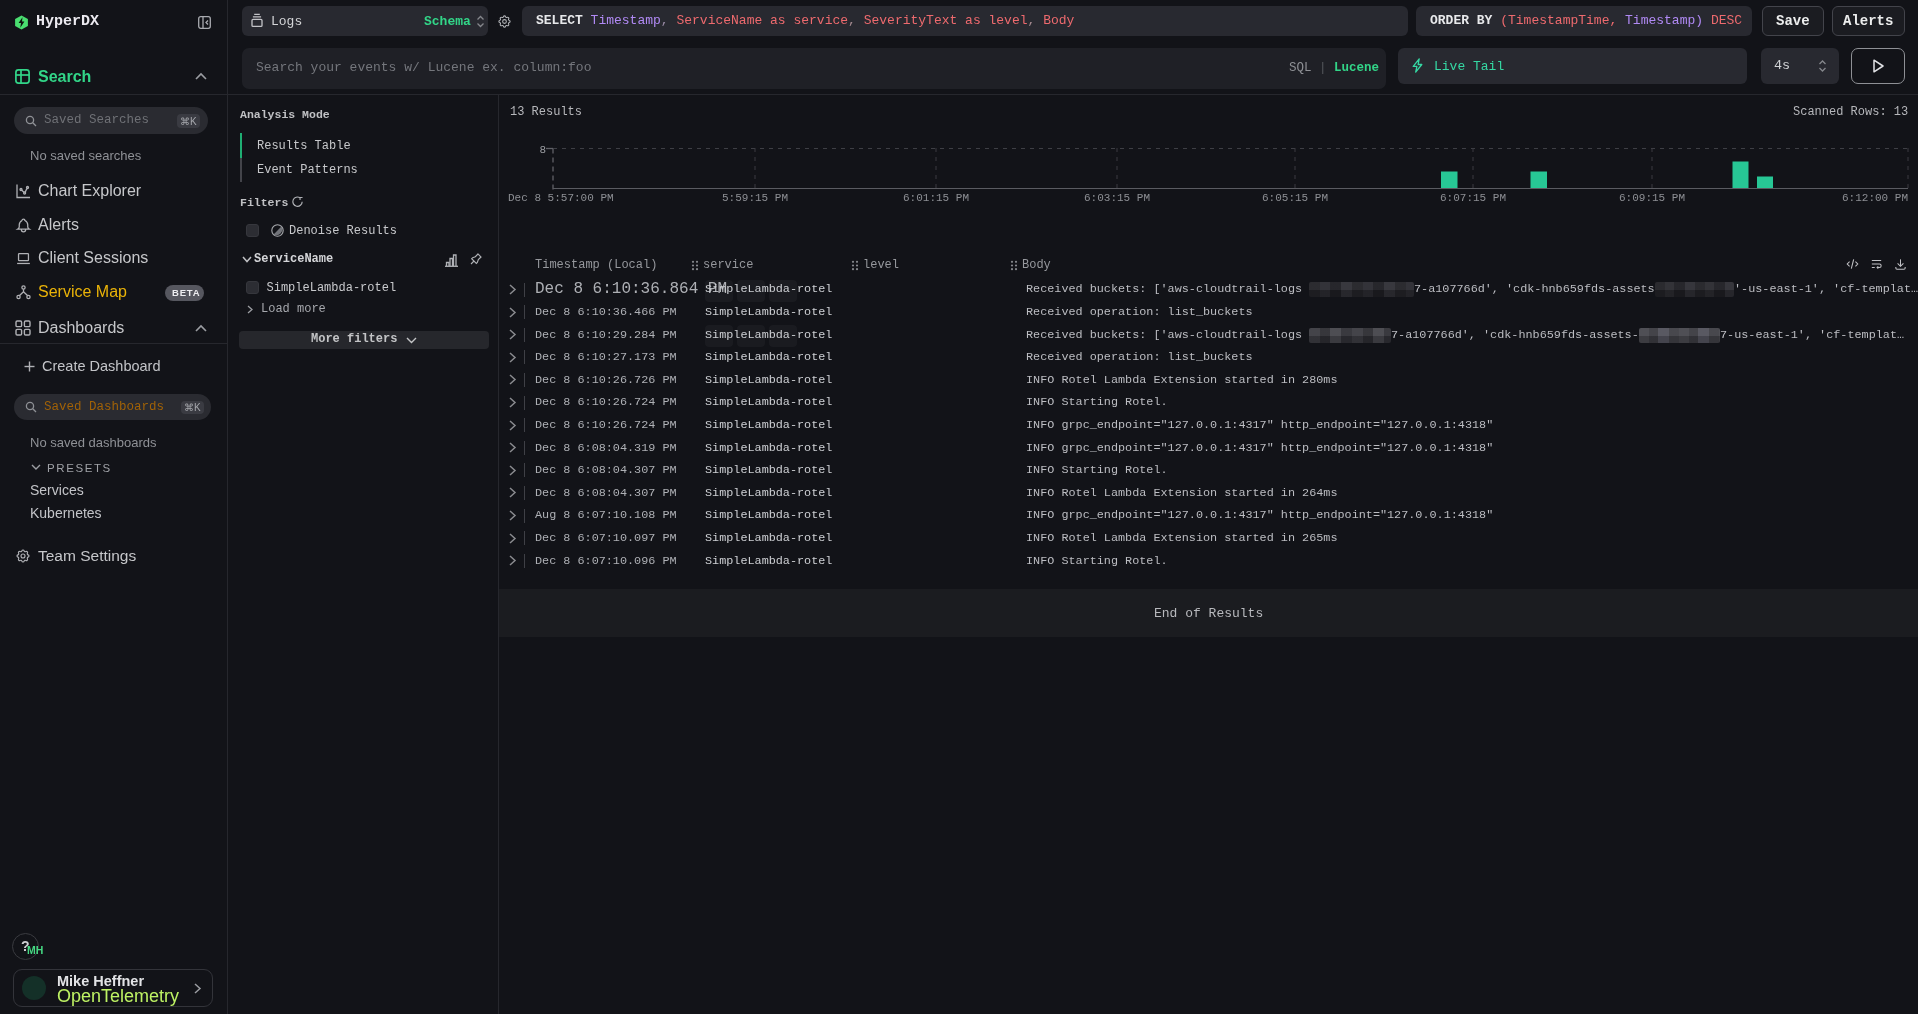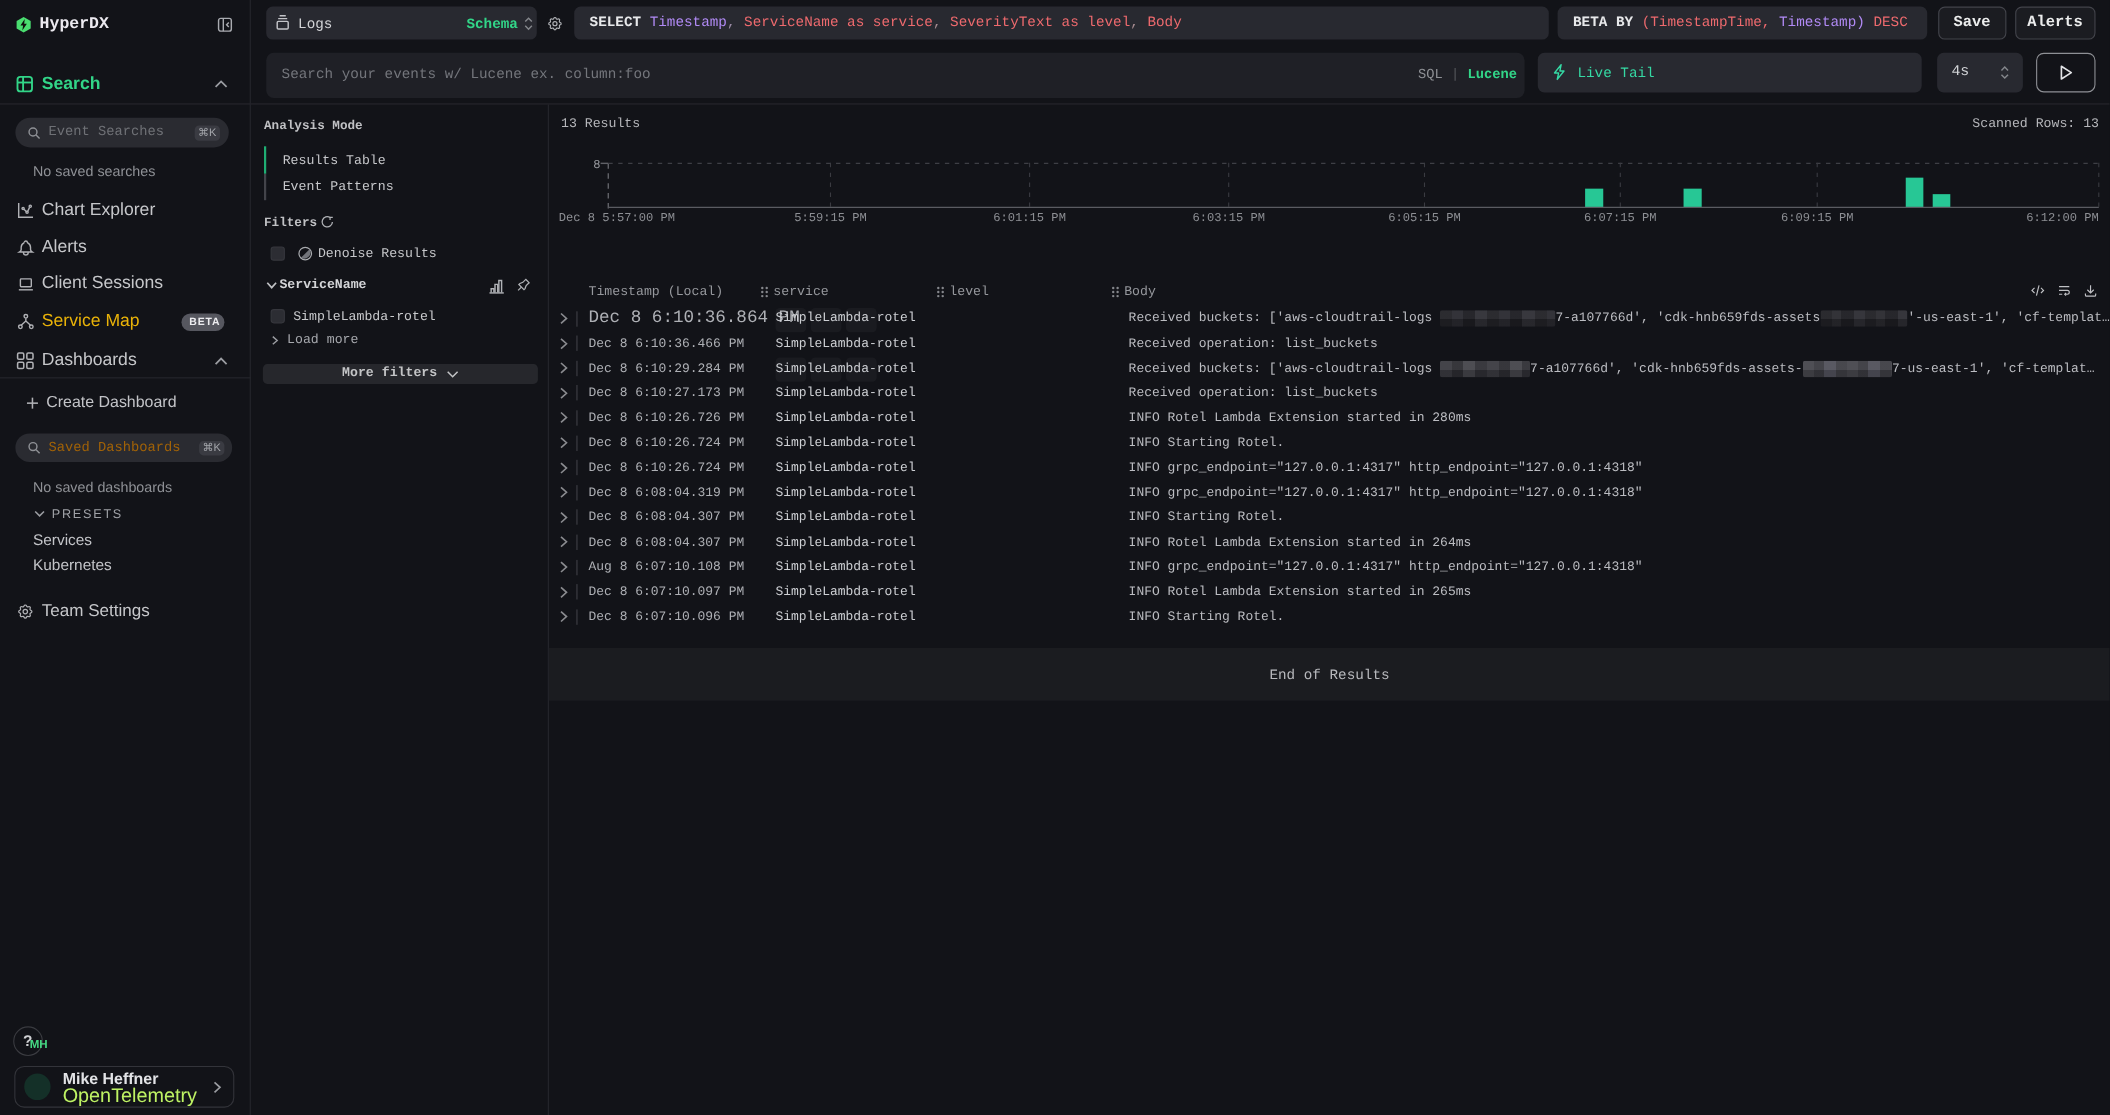--- a/index.html
+++ b/index.html
@@ -42,21 +42,21 @@
 <svg style="left:195px;top:73px" width="12" height="7" viewBox="0 0 12 7" fill="none" stroke="#9b9da2" stroke-width="1.6">
       <path d="M1 6 L6 1 L11 6"></path>
     </svg>
 <div style="position:absolute;left:0;top:94px;width:228px;border-top:1px solid #26272d"></div>
 
 <div class="pill" style="left:14px;top:107px;width:194px;height:27px"></div>
 <svg style="left:25px;top:115px" width="12" height="12" viewBox="0 0 12 12" fill="none" stroke="#8f9196" stroke-width="1.3">
       <circle cx="5" cy="5" r="3.6"></circle>
       <line x1="7.8" y1="7.8" x2="11" y2="11"></line>
     </svg>
-<div class="t mono" style="left:44px;top:114px;font-size:12.5px;line-height:13px;color:#6f7176">Event Searches</div>
+<div class="t mono" style="left:44px;top:114px;font-size:12.5px;line-height:13px;color:#6f7176">Saved Searches</div>
 <div style="position:absolute;left:177px;top:114px;width:23px;height:13.5px;background:#3a3b42;border-radius:4px"></div>
 <div class="t sans" style="left:180px;top:115.5px;font-size:10px;line-height:11px;color:#a6a8ad">⌘K</div>
 <div class="t sans" style="left:30px;top:149px;font-size:13px;line-height:13px;color:#8f9196">No saved searches</div>
 
 <svg style="left:15px;top:183px" width="16" height="16" viewBox="0 0 16 16" fill="none" stroke="#b0b1b5" stroke-width="1.3">
  <path d="M2 1.5 V14.5 H15"></path>
       <circle cx="6" cy="6.5" r="1"></circle>
       <circle cx="12.5" cy="4.5" r="1"></circle>
       <circle cx="9.6" cy="10" r="1"></circle>
       <path d="M6.8 7.2 L8.9 9.2 M10.2 9.1 L11.9 5.5"></path>
@@ -144,21 +144,21 @@
 <svg style="left:476px;top:14.5px" width="9" height="13" viewBox="0 0 9 13" fill="none" stroke="#85878c" stroke-width="1.3">
       <path d="M1.5 4.5 L4.5 1.5 L7.5 4.5 M1.5 8.5 L4.5 11.5 L7.5 8.5"></path>
     </svg>
 <svg style="left:497px;top:13.5px" width="15" height="15" viewBox="0 0 24 24" fill="none" stroke="#b0b2b6" stroke-width="1.7">
       <path d="M10.325 4.317c.426 -1.756 2.924 -1.756 3.35 0a1.724 1.724 0 0 0 2.573 1.066c1.543 -.94 3.31 .826 2.37 2.37a1.724 1.724 0 0 0 1.065 2.572c1.756 .426 1.756 2.924 0 3.35a1.724 1.724 0 0 0 -1.066 2.573c.94 1.543 -.826 3.31 -2.37 2.37a1.724 1.724 0 0 0 -2.572 1.065c-.426 1.756 -2.924 1.756 -3.35 0a1.724 1.724 0 0 0 -2.573 -1.066c-1.543 .94 -3.31 -.826 -2.37 -2.37a1.724 1.724 0 0 0 -1.065 -2.572c-1.756 -.426 -1.756 -2.924 0 -3.35a1.724 1.724 0 0 0 1.066 -2.573c-.94 -1.543 .826 -3.31 2.37 -2.37c1 .608 2.296 .07 2.572 -1.065z"></path>
       <circle cx="12" cy="12" r="3"></circle>
     </svg>
 <div class="box" style="left:522px;top:6px;width:886px;height:29.5px;background:#282930"></div>
 <div class="t mono" style="left:536px;top:14px;font-size:13px;line-height:14px"><span class="b" style="color:#e8e9eb">SELECT</span><span style="color:#b18af5"> Timestamp</span><span style="color:#9a8ba5">,</span><span style="color:#ee6a6e"> ServiceName as service</span><span style="color:#a58b90">,</span><span style="color:#ee6a6e"> SeverityText as level</span><span style="color:#a58b90">,</span><span style="color:#ee6a6e"> Body</span></div>
 <div class="box" style="left:1416px;top:6px;width:336px;height:29.5px;background:#282930"></div>
-<div class="t mono" style="left:1430px;top:14px;font-size:13px;line-height:14px"><span class="b" style="color:#e8e9eb">BETA BY </span><span style="color:#ee6a6e">(TimestampTime,</span><span style="color:#b18af5"> Timestamp)</span><span style="color:#ee6a6e"> DESC</span></div>
+<div class="t mono" style="left:1430px;top:14px;font-size:13px;line-height:14px"><span class="b" style="color:#e8e9eb">ORDER BY </span><span style="color:#ee6a6e">(TimestampTime,</span><span style="color:#b18af5"> Timestamp)</span><span style="color:#ee6a6e"> DESC</span></div>
 <div class="box" style="left:1762px;top:6px;width:62px;height:29.5px;background:#1b1c21;border:1px solid #43444b"></div>
 <div class="t mono b" style="left:1776px;top:13.5px;font-size:14px;line-height:15px;color:#eceded">Save</div>
 <div class="box" style="left:1832px;top:6px;width:73px;height:29.5px;background:#1b1c21;border:1px solid #43444b"></div>
 <div class="t mono b" style="left:1843px;top:13.5px;font-size:14px;line-height:15px;color:#eceded">Alerts</div>
 
 <div class="box" style="left:242px;top:48px;width:1144px;height:41px;background:#1f2026;border-radius:7px"></div>
 <div class="t mono" style="left:256px;top:61px;font-size:13px;line-height:14px;color:#74767c">Search your events w/ Lucene ex. column:foo</div>
 <div class="t mono" style="left:1289px;top:61px;font-size:12.5px;line-height:14px"><span style="color:#8f9196">SQL</span><span style="color:#55575c"> | </span><span class="b green">Lucene</span></div>
 <div class="box" style="left:1398px;top:48px;width:349px;height:35.5px;background:#282930"></div>
 <svg style="left:1412px;top:58px" width="11" height="15" viewBox="0 0 11 15">

